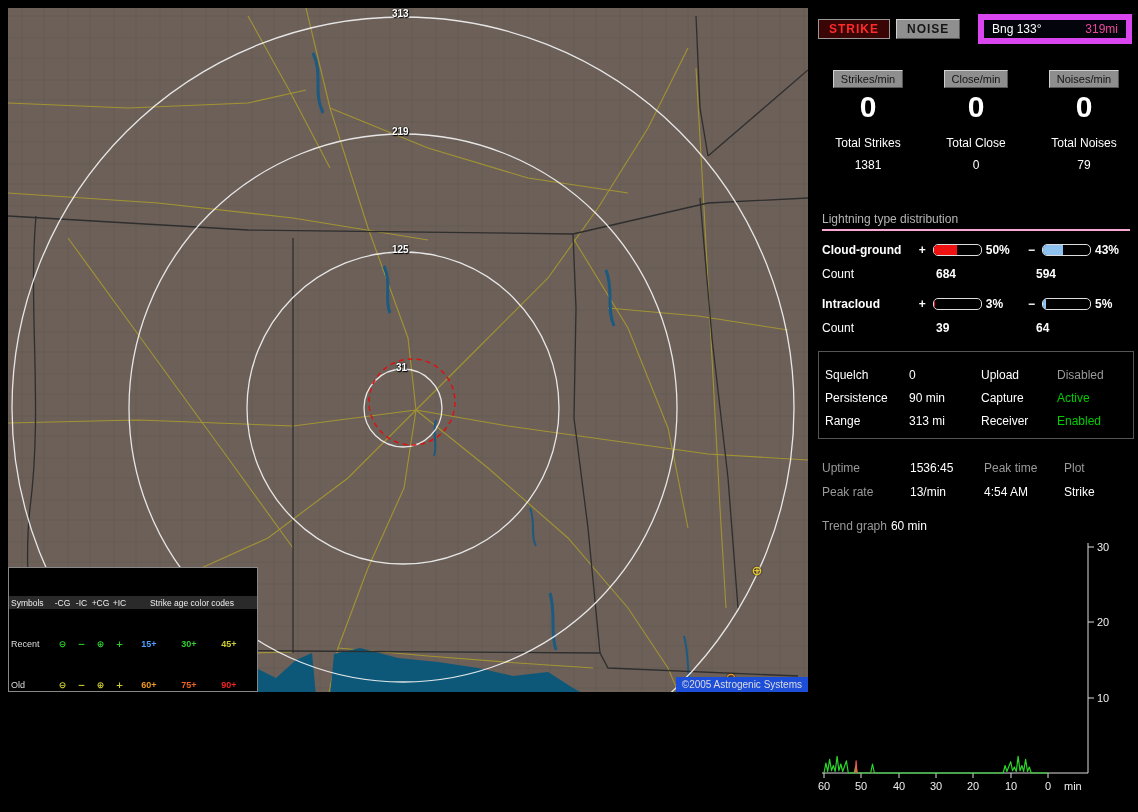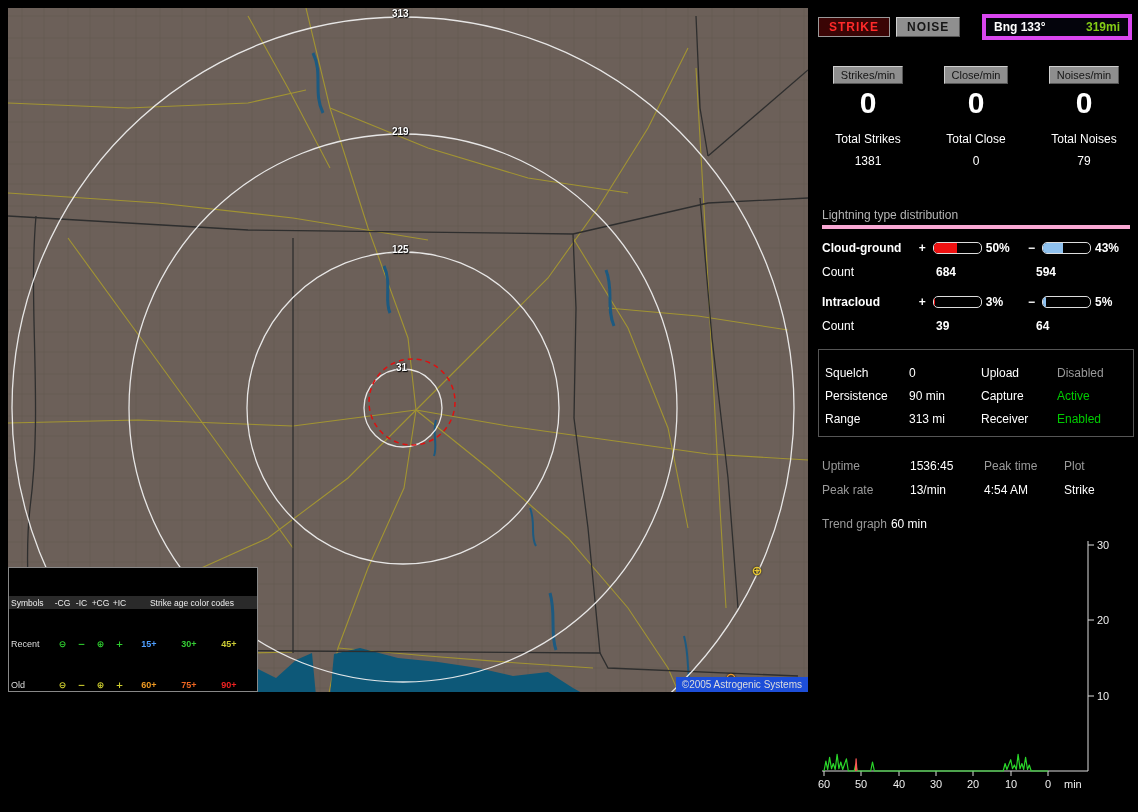--- a/index.html
+++ b/index.html
@@ -28,34 +28,34 @@
   .legend .age{width:40px;text-align:center;font-weight:bold;}
   .legend .age-hdr{flex:1;text-align:center;}
 
   
   .panel{position:absolute;left:814px;top:0;width:324px;height:812px;background:#000;}
   .top-row{display:flex;align-items:center;margin:14px 6px 0 4px;gap:6px;}
   .btn-strike{background:#3a0505;border:1px solid #999;color:#ff2a2a;font-weight:bold;font-size:12px;
               padding:2px 10px;letter-spacing:1px;font-family:inherit;cursor:pointer;}
   .btn-noise{background:#8f8f8f;border:1px solid;border-color:#d0d0d0 #555 #555 #d0d0d0;color:#161616;
              font-weight:bold;font-size:12px;padding:2px 10px;letter-spacing:1px;font-family:inherit;cursor:pointer;}
-  .bng-box{margin-left:auto;border:4px solid #d946ef;background:#04040c;padding:2px 8px;display:flex;
-           justify-content:space-between;width:126px;font-weight:bold;}
-  .bng-val{color:#84cc16;}
+  .bng-box{margin-left:auto;border:6px solid #d946ef;background:#04040c;padding:2px 8px;display:flex;
+           justify-content:space-between;width:126px;font-weight:normal;}
+  .bng-val{color:#ec4899;}
 
   .rates{display:flex;margin:26px 0 0;}
   .rate-col{flex:1;text-align:center;}
   .rate-btn{display:inline-block;background:#8e8e8e;border:1px solid;border-color:#cfcfcf #565656 #565656 #cfcfcf;
             color:#151515;font-size:11px;padding:2px 7px;font-family:inherit;cursor:pointer;}
   .rate-value{font-size:30px;font-weight:bold;line-height:1;margin-top:4px;}
   .total-label{margin-top:14px;}
   .total-value{margin-top:8px;}
 
   .dist{margin:40px 8px 0;}
-  .dist-title{color:#b5b5b5;padding-bottom:3px;border-bottom:4px solid #f9a8d4;}
+  .dist-title{color:#b5b5b5;padding-bottom:3px;border-bottom:2px solid #f9a8d4;}
   .dist-row{display:flex;align-items:center;gap:4px;margin-top:12px;}
   .dist-name{width:92px;font-weight:bold;}
   .sign{width:14px;text-align:center;font-weight:bold;}
   .bar{width:48px;height:10px;border:1px solid #ddd;border-radius:5px;background:#000;overflow:hidden;display:inline-block;}
   .bar-fill{display:block;height:100%;width:0;}
   .pct{width:36px;font-weight:bold;}
   .count-row{display:flex;margin-top:10px;}
   .count-label{width:114px;}
   .count-plus{width:100px;font-weight:bold;}
   .count-minus{font-weight:bold;}

